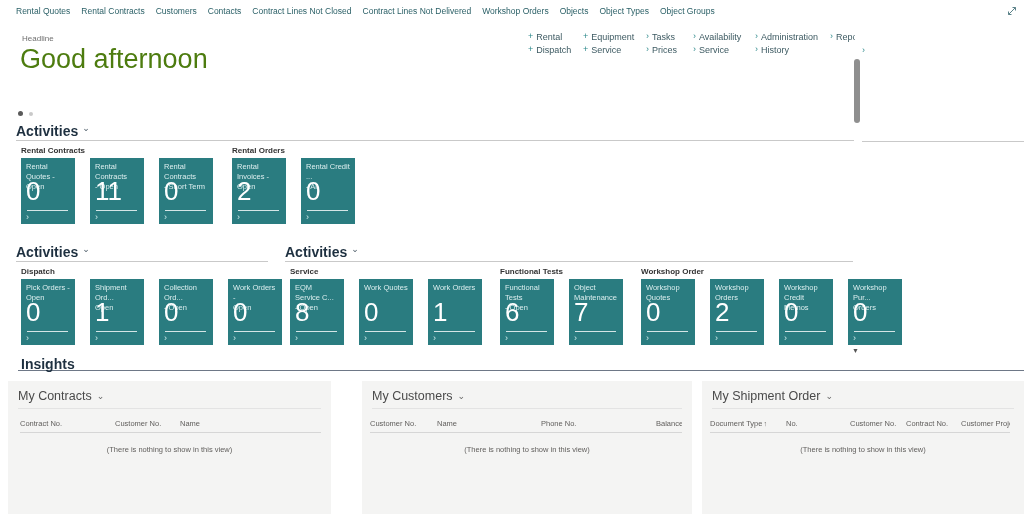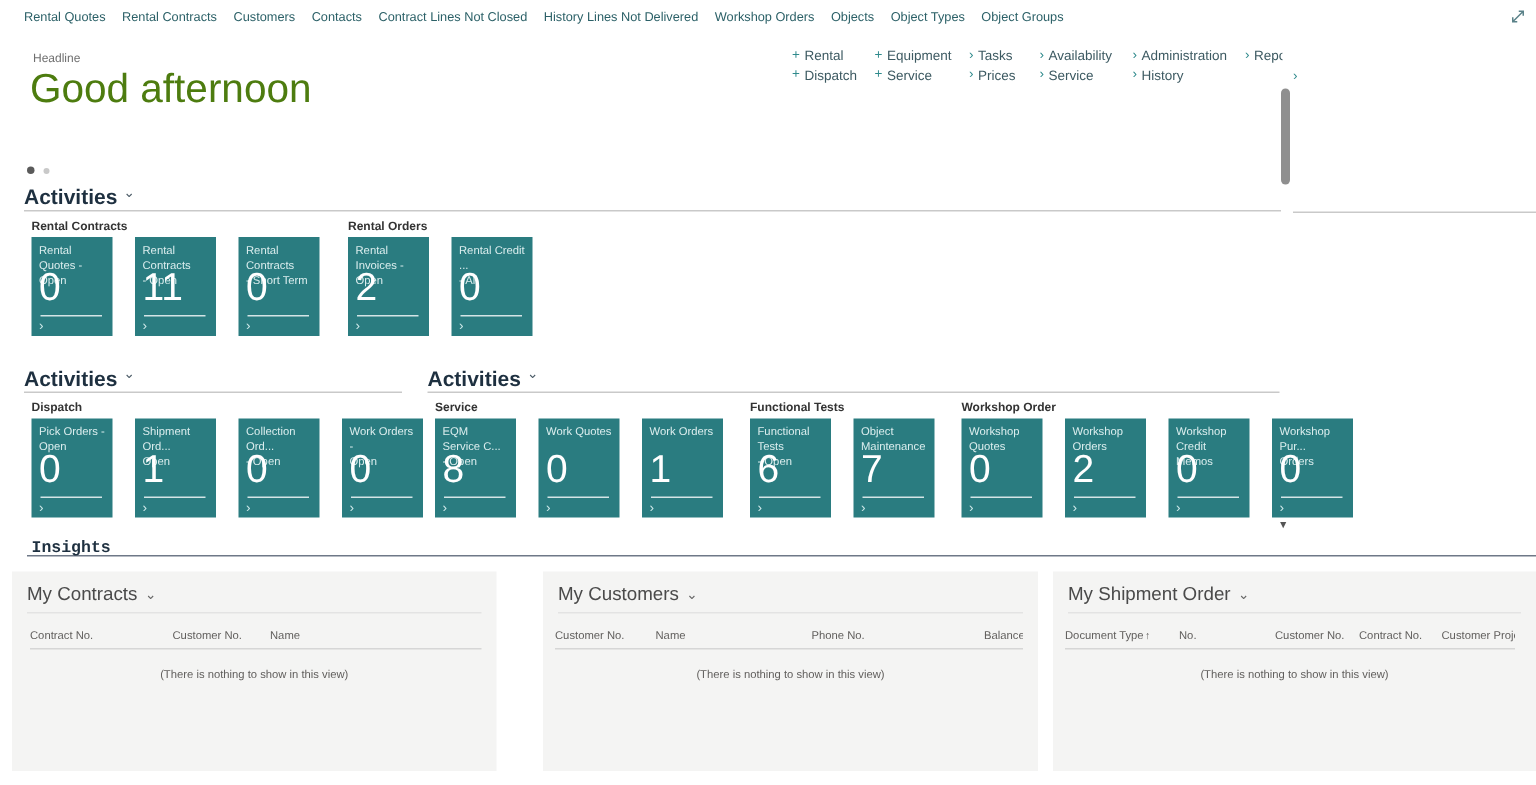--- a/index.html
+++ b/index.html
@@ -50,21 +50,21 @@
   .gname { font-size:8px; font-weight:700; color:#333; margin-bottom:3px; white-space:nowrap; }
   .tiles { display:flex; gap:15px; }
   .tile { position:relative; width:54px; height:66px; background:#2a7c80; padding:4px 5px; cursor:pointer; }
   .tile-label { font-size:7.5px; color:#dceeee; line-height:1.3; white-space:pre-line; }
   .tile-value { position:absolute; left:5px; top:19px; font-size:26px; font-weight:300; color:#fff; line-height:1.1; }
   .tile-rule { position:absolute; left:6px; right:7px; bottom:13px; height:1px; background:rgba(255,255,255,.8); }
   .tile-chev { position:absolute; left:5px; bottom:2px; font-size:9px; color:#cfe9e9; line-height:1; }
 
   
   .insights-head { position:absolute; left:18px; right:0; top:355px; height:16px; border-bottom:1px solid #6e7887; }
-  .insights-title { font-size:11px; font-weight:600; color:#1e3040; padding-left:3px;font-family:Liberation Mono, monospace; }
+  .insights-title { font-size:14px; font-weight:600; color:#1e3040; padding-left:3px; }
 
   .card { position:absolute; top:381px; height:133px; background:#f4f4f3; }
   #card1 { left:8px; width:323px; }
   #card2 { left:362px; width:330px; }
   #card3 { left:702px; width:322px; }
   .card-title-row { padding:8px 10px 5px; display:flex; align-items:center; gap:5px; cursor:pointer; }
   .card-title { font-size:12.5px; color:#4a4a4a; }
   .card-chev { font-size:9px; color:#666; }
   .card-divider { margin:0 10px; border-bottom:1px solid #e3e3e3; }
   .thead { display:grid; margin:10px 10px 0 12px; padding-bottom:4px; border-bottom:1px solid #d6d6d6; font-size:7.5px; color:#605e5c; }
@@ -80,21 +80,21 @@
 <body>
 
 <div id="app">
 
   <div class="topnav">
     <span class="nav-item">Rental Quotes</span>
     <span class="nav-item">Rental Contracts</span>
     <span class="nav-item">Customers</span>
     <span class="nav-item">Contacts</span>
     <span class="nav-item">Contract Lines Not Closed</span>
-    <span class="nav-item">History Lines Not Delivered</span>
+    <span class="nav-item">Contract Lines Not Delivered</span>
     <span class="nav-item">Workshop Orders</span>
     <span class="nav-item">Objects</span>
     <span class="nav-item">Object Types</span>
     <span class="nav-item">Object Groups</span>
   </div>
   <div class="expand-btn">
     <svg width="14" height="14" viewBox="0 0 14 14">
       <path d="M3.5 10.5 L10.5 3.5 M7.5 3.5 H10.5 V6.5 M6.5 10.5 H3.5 V7.5" stroke="#5b8289" stroke-width="1" fill="none"></path>
     </svg>
   </div>

